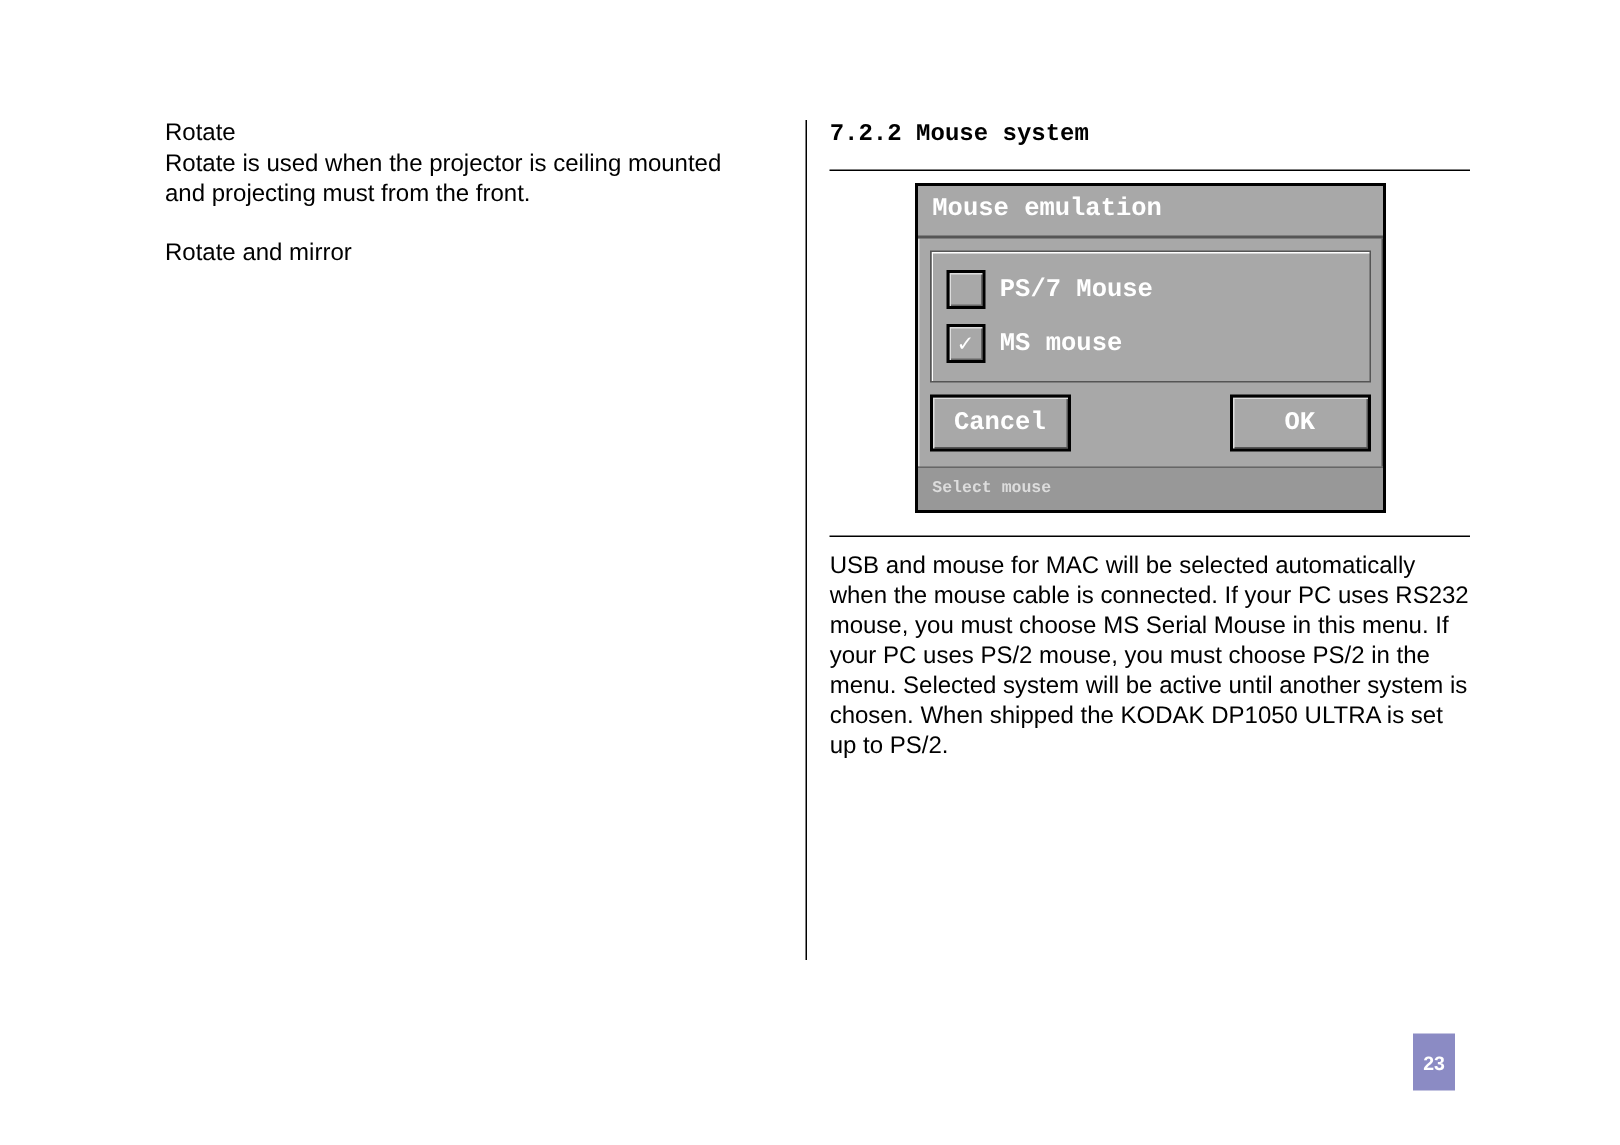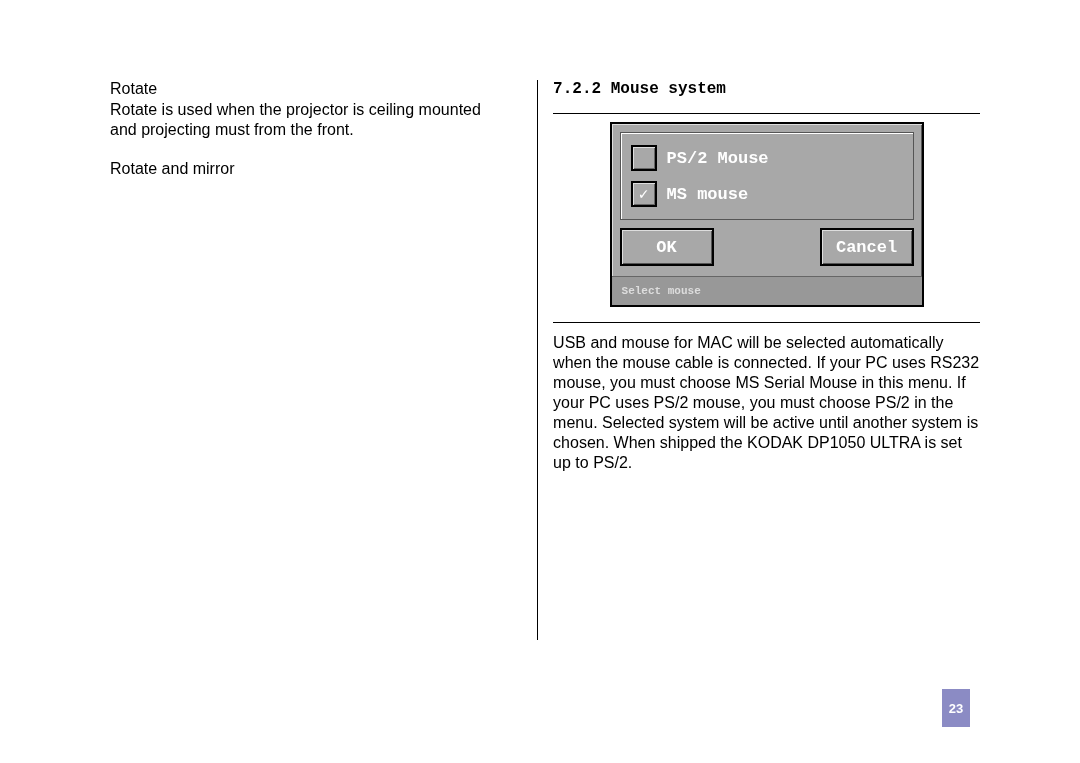--- a/index.html
+++ b/index.html
@@ -191,33 +191,34 @@
     <p class="section-title">Rotate and mirror</p>
   </div>
 
   <div class="divider"></div>
 
   <div class="right-col">
     <p class="heading">7.2.2  Mouse system</p>
     <hr class="hr-line">
 
     <div class="embed-ui">
+      <div class="embed-titlebar">Mouse emulation</div>
       <div class="embed-options">
         <div class="embed-row">
           <div class="embed-checkbox"></div>
-          <div class="embed-label">PS/2 Mouse</div>
+          <div class="embed-label">PS/7 Mouse</div>
         </div>
         <div class="embed-row">
           <div class="embed-checkbox">✓</div>
           <div class="embed-label">MS mouse</div>
         </div>
       </div>
       <div class="embed-buttons">
+        <div class="embed-btn">Cancel</div>
         <div class="embed-btn">OK</div>
-        <div class="embed-btn">Cancel</div>
       </div>
       <div class="embed-status">Select mouse</div>
     </div>
 
     <hr class="caption-line">
     <p class="body-text">USB and mouse for MAC will be selected automatically when the mouse cable is connected. If your PC uses RS232 mouse, you must choose MS Serial Mouse in this menu. If your PC uses PS/2 mouse, you must choose PS/2 in the menu. Selected system will be active until another system is chosen. When shipped the KODAK DP1050 ULTRA is set up to PS/2.</p>
   </div>
 </div>
 
 <div class="footer">

